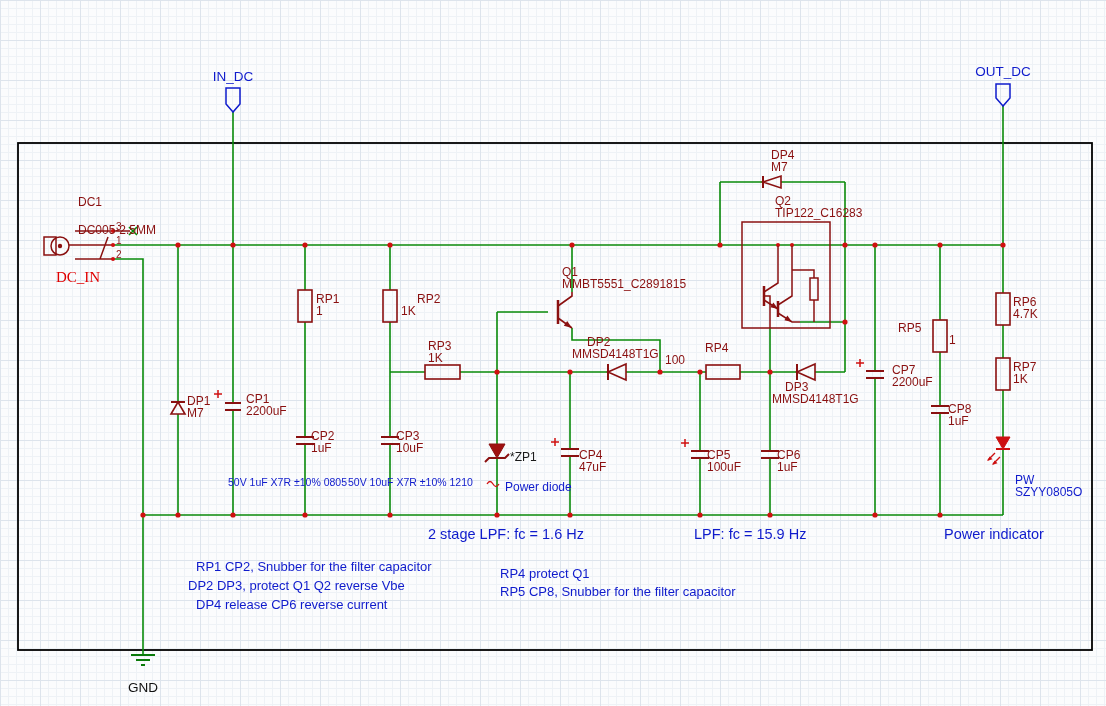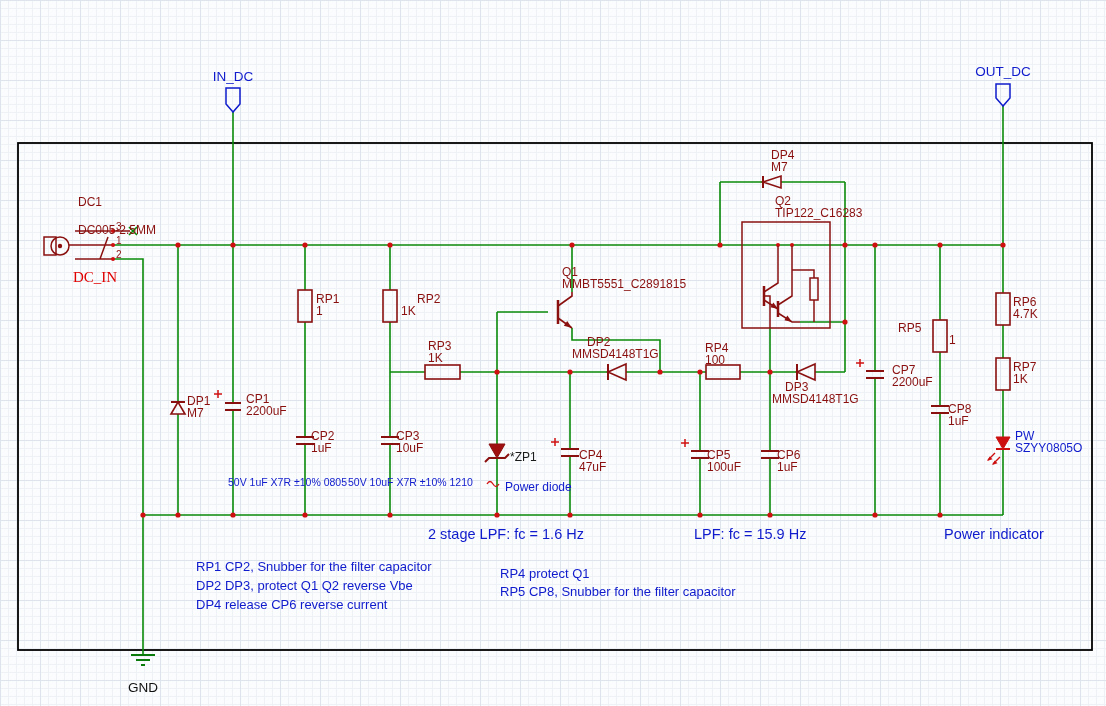--- a/index.html
+++ b/index.html
@@ -12,21 +12,21 @@
       linear-gradient(to right,#eef2f6 1px,transparent 1px),
       linear-gradient(to bottom,#eef2f6 1px,transparent 1px);
     background-size:40px 40px,40px 40px,8px 8px,8px 8px;
     font-family:"Liberation Sans",sans-serif;
   }
   svg.layer{position:absolute;left:0;top:0;}
   .labels{position:absolute;left:0;top:0;width:1106px;height:706px;}
   .lbl{position:absolute;white-space:nowrap;line-height:1;font-family:"Liberation Sans",sans-serif;font-size:12px;color:#8a1010;}
   .sm{font-size:10px;}
   .blk{color:#1a1a1a;}
-  .blue{color:#0f1bcc;}
+  .blue{color:#0f1bcc;margin-top:44px;}
   .note{position:absolute;white-space:nowrap;line-height:1;font-family:"Liberation Sans",sans-serif;font-size:13px;color:#0f1bcc;}
   .note-lg{font-size:14.5px;}
   .note-sm{font-size:10.5px;}
   .net{position:absolute;white-space:nowrap;line-height:1;font-family:Liberation Sans, sans-serif;font-size:13.5px;color:#0f1bcc;transform:translateX(-50%);}
   .gndlbl{color:#111;}
   .dcin{position:absolute;white-space:nowrap;line-height:1;font-family:"Liberation Serif",serif;font-size:15px;color:#e00000;}
   .title{position:absolute;white-space:nowrap;line-height:1;transform:translateX(-50%);font-family:"DejaVu Sans",sans-serif;font-weight:bold;font-size:20px;color:#0013d0;}
 </style>
 </head>
 <body>
@@ -232,21 +232,21 @@
       <polygon points="992,465 997.5,463.3 994.7,460.5" fill="#cc1010"></polygon>
     </g>
   </svg>
 
   <div class="labels">
 
 
     <span class="net" style="left:233px;top:70px">IN_DC</span>
     <span class="net" style="left:1003px;top:65px">OUT_DC</span>
     <span class="net gndlbl" style="left:143px;top:681px">GND</span>
-    <span class="dcin" style="left:73px;top:270px">DC_IN</span>
+    <span class="dcin" style="left:56px;top:270px">DC_IN</span>
 
     <span class="lbl" style="left:78px;top:196px">DC1</span>
     <span class="lbl" style="left:78px;top:224px">DC005-2.5MM</span>
     <span class="lbl sm" style="left:116px;top:222px">3</span>
     <span class="lbl sm" style="left:116px;top:236px">1</span>
     <span class="lbl sm" style="left:116px;top:250px">2</span>
 
     <span class="lbl" style="left:187px;top:395px">DP1</span>
     <span class="lbl" style="left:187px;top:407px">M7</span>
 
@@ -273,21 +273,21 @@
     <span class="lbl" style="left:579px;top:449px">CP4</span>
     <span class="lbl" style="left:579px;top:461px">47uF</span>
 
     <span class="lbl" style="left:562px;top:266px">Q1</span>
     <span class="lbl" style="left:562px;top:278px">MMBT5551_C2891815</span>
 
     <span class="lbl" style="left:587px;top:336px">DP2</span>
     <span class="lbl" style="left:572px;top:348px">MMSD4148T1G</span>
 
     <span class="lbl" style="left:705px;top:342px">RP4</span>
-    <span class="lbl" style="left:705px;top:354px">100</span>
+    <span class="lbl" style="left:665px;top:354px">100</span>
 
     <span class="lbl" style="left:707px;top:449px">CP5</span>
     <span class="lbl" style="left:707px;top:461px">100uF</span>
 
     <span class="lbl" style="left:777px;top:449px">CP6</span>
     <span class="lbl" style="left:777px;top:461px">1uF</span>
 
     <span class="lbl" style="left:785px;top:381px">DP3</span>
     <span class="lbl" style="left:772px;top:393px">MMSD4148T1G</span>
 
@@ -317,19 +317,19 @@
 
     <span class="note note-sm" style="left:228px;top:477px">50V 1uF X7R ±10% 0805</span>
     <span class="note note-sm" style="left:348px;top:477px">50V 10uF X7R ±10% 1210</span>
     <span class="note" style="left:505px;top:481px;font-size:12px">Power diode</span>
 
     <span class="note note-lg" style="left:428px;top:527px">2 stage LPF: fc = 1.6 Hz</span>
     <span class="note note-lg" style="left:694px;top:527px">LPF: fc = 15.9 Hz</span>
     <span class="note note-lg" style="left:944px;top:527px">Power indicator</span>
 
     <span class="note" style="left:196px;top:560px">RP1 CP2, Snubber for the filter capacitor</span>
-    <span class="note" style="left:196px;top:579px">DP2 DP3, protect Q1 Q2 reverse Vbe</span>
+    <span class="note" style="left:188px;top:579px">DP2 DP3, protect Q1 Q2 reverse Vbe</span>
     <span class="note" style="left:196px;top:598px">DP4 release CP6 reverse current</span>
     <span class="note" style="left:500px;top:567px">RP4 protect Q1</span>
     <span class="note" style="left:500px;top:585px">RP5 CP8, Snubber for the filter capacitor</span>
   </div>
 
 </div>
 
 </body></html>

